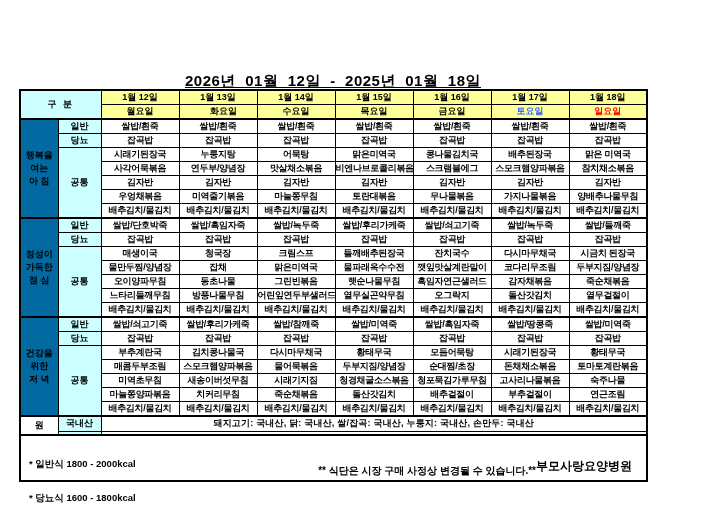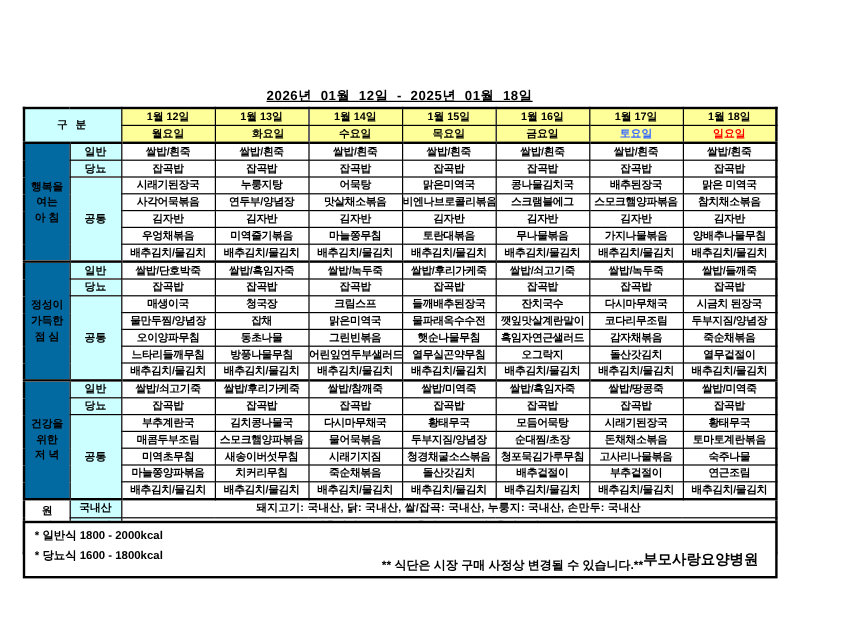--- a/index.html
+++ b/index.html
@@ -1,21 +1,21 @@
 <!DOCTYPE html>
 <html><head>
 <meta charset="utf-8">
 <style>
   html,body{margin:0;padding:0;background:#fff;}
   .page{position:relative;width:711px;height:528px;background:#ffffff;overflow:hidden;
         font-family:"Liberation Sans","DejaVu Sans",sans-serif;color:#000;}
   .title{position:absolute;top:36px;left:0;width:666px;text-align:center;
          font-size:27px;font-weight:bold;letter-spacing:11px;white-space:nowrap;}
   .daterange{position:absolute;top:72px;left:0;width:666px;text-align:center;
-         font-size:11px;font-weight:bold;letter-spacing:0.5px;text-decoration:underline;white-space:pre;}
+         font-size:15px;font-weight:bold;letter-spacing:0.5px;text-decoration:underline;white-space:pre;}
   table.menu{position:absolute;left:19px;top:89px;width:629px;border-collapse:collapse;
          table-layout:fixed;border:2px solid #000;}
   table.menu td{border:1px solid #000;padding:0;text-align:center;vertical-align:middle;
          font-weight:bold;font-size:9px;line-height:13px;height:13px;
          overflow:hidden;white-space:nowrap;}
   td.corner{background:#ccffff;font-size:10px;letter-spacing:2px;}
   td.hdate{background:#ffff99;}
   td.hday{background:#ffff99;border-bottom:2px solid #000;}
   td.grp{background:#0369a1;font-size:9.5px;line-height:12px;}
   td.sub{background:#ccffff;}
@@ -26,21 +26,21 @@
   td.db{border-bottom:1px solid #000;}
   td.com{border-top:none;border-bottom:none;}
   tbody.origin tr{height:15px;}
   tbody.origin td{font-size:9px;}
   td.olab{line-height:14px;background:#fff;}
   td.ocat{background:#ccffff;}
   td.oval{background:#fff;letter-spacing:0.2px;}
   td.dotted{border-top:1px dotted #000;}
   .notebox{position:absolute;left:19px;top:434px;width:625px;height:44px;
            border:2px solid #000;background:#fff;}
-  .kcal{margin:4px 0 0 8px;font-size:9.5px;font-weight:bold;line-height:13px;}
+  .kcal{margin:21px 0 0 8px;font-size:9.5px;font-weight:bold;line-height:13px;}
   .notice{position:absolute;left:0;right:110px;bottom:2px;text-align:right;
           font-size:10px;font-weight:bold;white-space:nowrap;}
   .org{position:absolute;right:14px;bottom:5px;font-size:12px;font-weight:bold;}
 </style>
 </head>
 <body>
 
 <div class="page">
   <div class="daterange">2026년  01월  12일  -  2025년  01월  18일</div>
 

